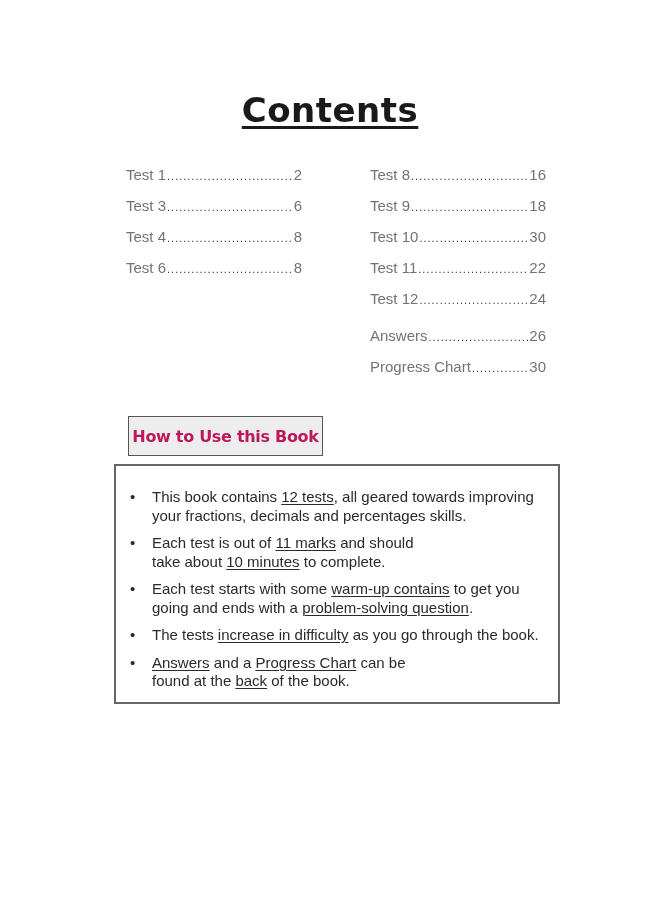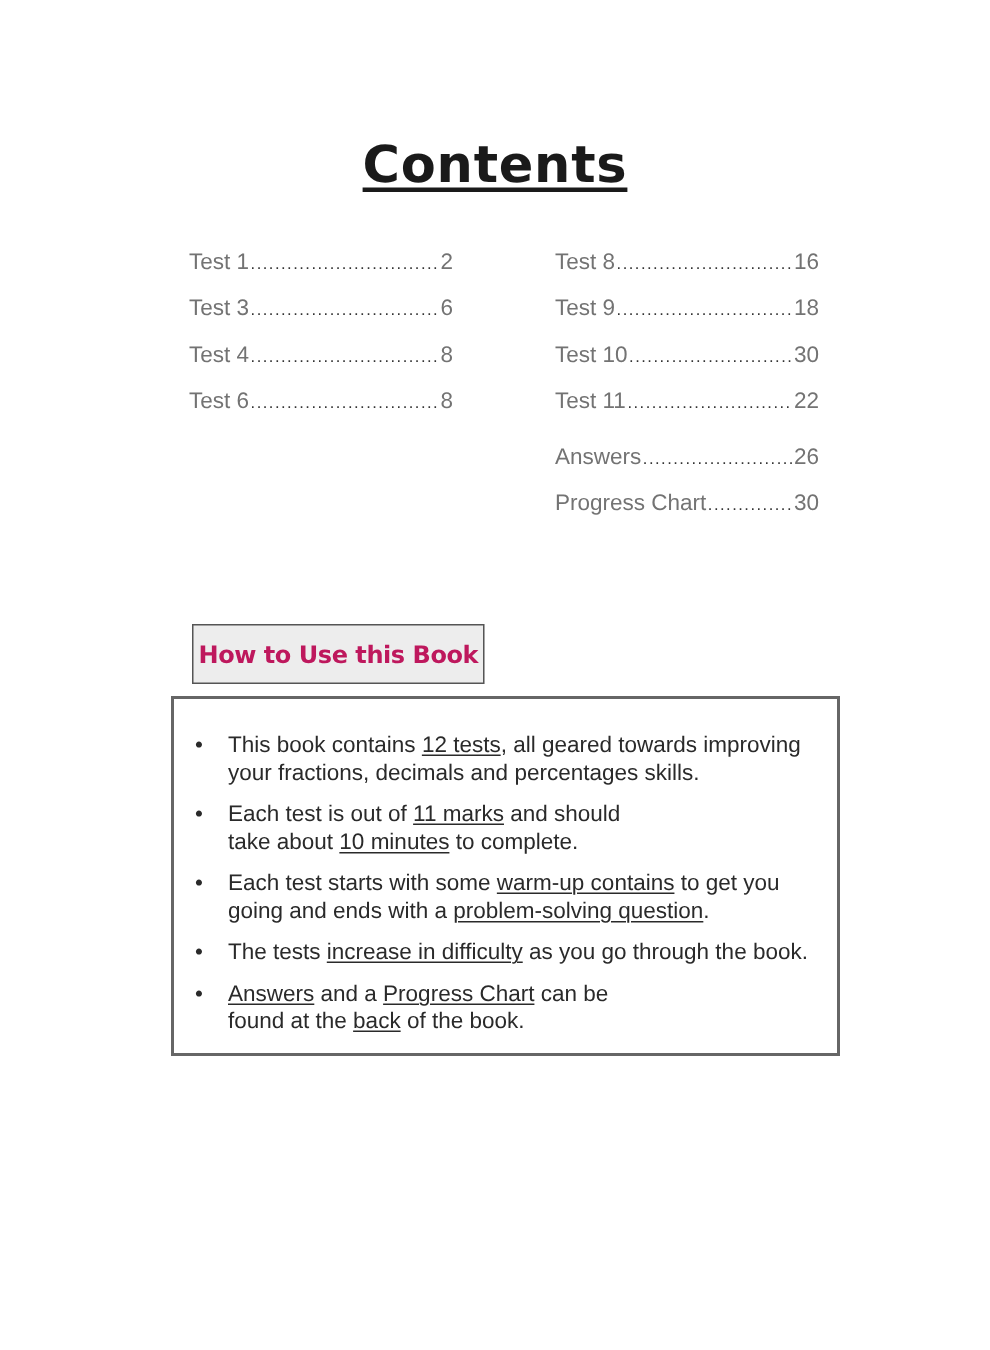--- a/index.html
+++ b/index.html
@@ -70,20 +70,25 @@
     <div class="toc-row">
       <span class="toc-label">Test 10</span>
       <span class="toc-dots"></span>
       <span class="toc-page">30</span>
     </div>
     <div class="toc-row">
       <span class="toc-label">Test 11</span>
       <span class="toc-dots"></span>
       <span class="toc-page">22</span>
     </div>
+    <div class="toc-row">
+      <span class="toc-label">Test 12</span>
+      <span class="toc-dots"></span>
+      <span class="toc-page">24</span>
+    </div>
     <div class="toc-row gap">
       <span class="toc-label">Answers</span>
       <span class="toc-dots"></span>
       <span class="toc-page">26</span>
     </div>
     <div class="toc-row">
       <span class="toc-label">Progress Chart</span>
       <span class="toc-dots"></span>
       <span class="toc-page">30</span>
     </div>

